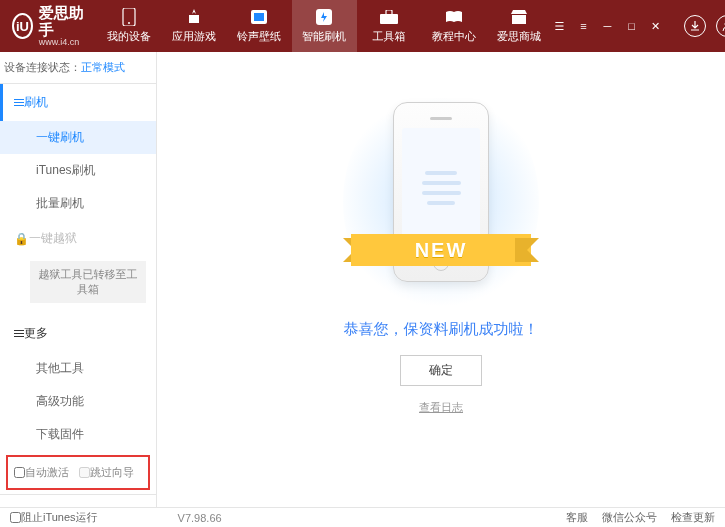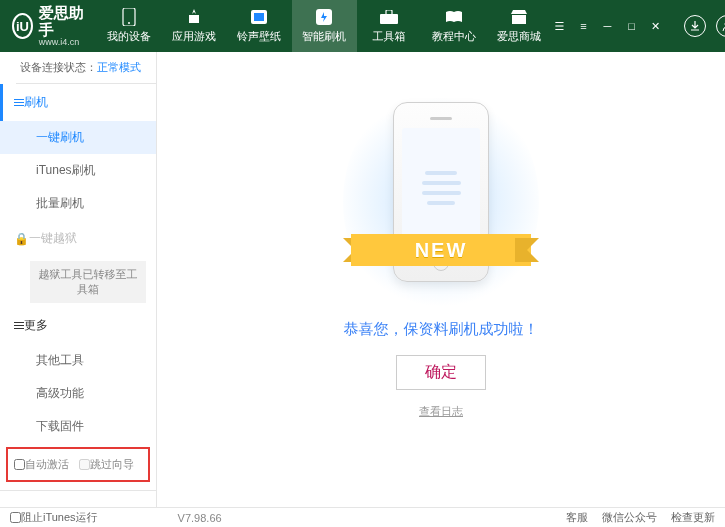--- a/index.html
+++ b/index.html
@@ -1,62 +1,62 @@
 <!DOCTYPE html>
 <html><head>
 <meta charset="utf-8">
 <style>
 * { margin: 0; padding: 0; box-sizing: border-box; font-family: "Microsoft YaHei", sans-serif; }
 body { width: 725px; height: 527px; background: #fff; overflow: hidden; }
 
-.header { height: 52px; background: #14532d; display: flex; align-items: center; color: #fff; }
+.header { height: 52px; background: #7f1d1d; display: flex; align-items: center; color: #fff; }
 .logo-area { display: flex; align-items: center; padding: 0 12px; width: 145px; }
 .logo-circle { width: 26px; height: 26px; border: 2px solid #fff; border-radius: 50%; display: flex; align-items: center; justify-content: center; font-size: 13px; font-weight: bold; margin-right: 6px; }
 .logo-text { font-size: 15px; font-weight: bold; line-height: 1.1; }
 .logo-sub { font-size: 9px; opacity: 0.8; line-height: 1; }
 .nav-tabs { display: flex; height: 100%; }
 .nav-tab { width: 65px; height: 100%; display: flex; flex-direction: column; align-items: center; justify-content: center; cursor: pointer; font-size: 11px; }
 .nav-tab.active { background: rgba(255,255,255,0.18); }
 .nav-tab-icon { width: 18px; height: 18px; margin-bottom: 3px; display: flex; align-items: center; justify-content: center; }
 .nav-tab-icon svg { fill: #fff; }
 .window-controls { margin-left: auto; display: flex; align-items: center; padding-right: 8px; gap: 8px; }
 .win-ctrl { width: 16px; height: 16px; cursor: pointer; display: flex; align-items: center; justify-content: center; color: #fff; font-size: 11px; }
 .user-icons { display: flex; gap: 10px; margin-left: 12px; margin-right: 4px; }
 .user-icon { width: 22px; height: 22px; border: 1.5px solid #fff; border-radius: 50%; display: flex; align-items: center; justify-content: center; cursor: pointer; }
 
 .body-area { display: flex; height: 455px; }
 .sidebar { width: 157px; border-right: 1px solid #e5e5e5; display: flex; flex-direction: column; font-size: 12px; color: #555; }
-.status-bar { padding: 8px 4px; border-bottom: 1px solid #e5e5e5; font-size: 11px; color: #666; margin-left: 16px; }
+.status-bar { padding: 8px 4px; border-bottom: 1px solid #e5e5e5; font-size: 11px; color: #666; }
 .status-mode { color: #1e88ff; }
 .side-header { padding: 10px 14px; color: #333; display: flex; align-items: center; cursor: pointer; }
 .side-header.active-border { border-left: 3px solid #1e88ff; padding-left: 11px; color: #1e88ff; }
 .side-item { padding: 8px 14px 8px 36px; color: #666; cursor: pointer; }
 .side-item.active { background: #e8f2ff; color: #1e88ff; }
 .side-disabled { color: #bbb; }
-.side-infobox { background: #f2f2f2; margin: 4px 10px 4px 30px; padding: 6px; font-size: 11px; color: #888; text-align: center; }
+.side-infobox { background: #f2f2f2; margin: 4px 10px 12px 30px; padding: 6px; font-size: 11px; color: #888; text-align: center; }
 .red-box { border: 2px solid #e53935; margin: 4px 6px; padding: 8px 6px; display: flex; gap: 10px; }
 .chk { display: flex; align-items: center; gap: 0; font-size: 11px; color: #888; }
 .chk input { width: 11px; height: 11px; }
 .device-info { border-top: 1px solid #e5e5e5; padding: 8px 10px; margin-top: auto; }
 
 .main { flex: 1; display: flex; flex-direction: column; align-items: center; padding-top: 50px; }
 .phone-illustration { width: 160px; height: 200px; position: relative; margin-bottom: 18px; }
 .phone-glow { position: absolute; inset: -18px; background: radial-gradient(circle, rgba(99,179,255,0.35) 0%, rgba(99,179,255,0) 68%); border-radius: 50%; }
 .phone-body { width: 96px; height: 180px; background: linear-gradient(#fdfdfd,#f0f0f0); border: 1px solid #d0d0d0; border-radius: 14px; position: absolute; left: 50%; transform: translateX(-50%); display: flex; flex-direction: column; align-items: center; padding: 14px 8px 10px; box-shadow: 0 4px 10px rgba(0,0,0,0.08); }
 .phone-speaker { width: 22px; height: 3px; background: #ccc; border-radius: 2px; margin-bottom: 8px; }
 .phone-screen { flex: 1; width: 100%; background: #f5f9ff; border-radius: 3px; display: flex; flex-direction: column; align-items: center; justify-content: center; gap: 6px; }
 .screen-line { width: 50%; height: 4px; background: #d4e4f7; border-radius: 2px; }
 .phone-home { width: 16px; height: 16px; border: 1.5px solid #ccc; border-radius: 50%; margin-top: 8px; }
 .banner { position: absolute; bottom: 30px; left: -10px; right: -10px; height: 44px; }
 .banner-ribbon { position: absolute; left: 0; right: 0; top: 6px; height: 32px; background: #ffc83d; display: flex; align-items: center; justify-content: center; font-weight: 900; color: #fff; font-size: 20px; letter-spacing: 2px; text-shadow: 0 1px 0 #e0a800; }
 .banner-ribbon::before, .banner-ribbon::after { content: ""; position: absolute; top: -6px; width: 0; height: 0; }
 .banner-tail-l { position: absolute; left: -8px; top: 10px; width: 0; height: 0; border: 12px solid #e8b22c; border-left-color: transparent; }
 .banner-tail-r { position: absolute; right: -8px; top: 10px; width: 0; height: 0; border: 12px solid #e8b22c; border-right-color: transparent; }
 .success-text { font-size: 15px; color: #3b82f6; margin-bottom: 16px; }
-.ok-btn { padding: 6px 28px; border: 1px solid #ccc; background: #fff; font-size: 16px; color: #be185d; cursor: pointer; margin-bottom: 14px; }
+.ok-btn { padding: 6px 28px; border: 1px solid #ccc; background: #fff; font-size: 12px; color: #404040; cursor: pointer; margin-bottom: 14px; }
 .log-link { font-size: 11px; color: #999; cursor: pointer; text-decoration: underline; }
 
 .footer { height: 20px; border-top: 1px solid #e5e5e5; display: flex; align-items: center; font-size: 11px; color: #666; padding: 0 10px; }
 .footer .chk { color: #666; }
 .footer-right { margin-left: auto; display: flex; gap: 14px; }
 .footer-link { cursor: pointer; }
 .version { margin-left: 80px; color: #888; }
 .list-icon { width: 10px; height: 8px; display: inline-block; }
 .list-icon span { display: block; height: 1.5px; background: currentColor; margin-bottom: 1.5px; }
 </style>

